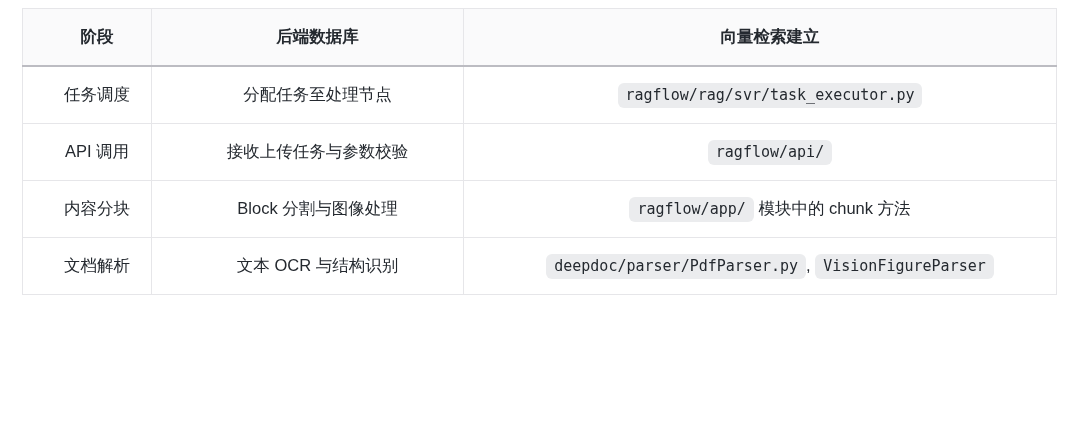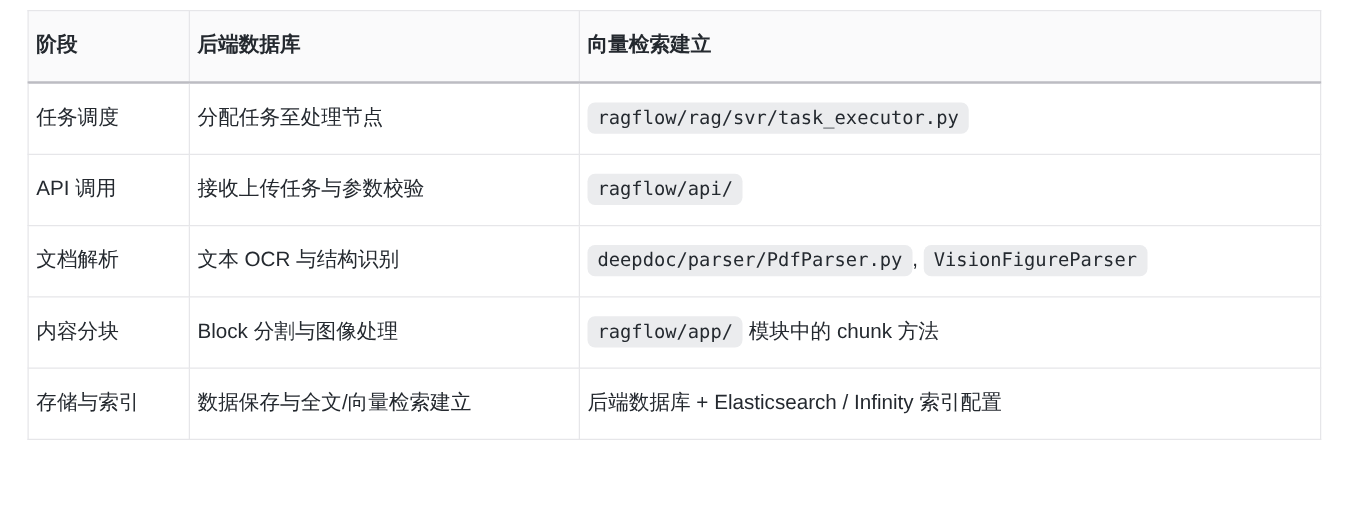--- a/index.html
+++ b/index.html
@@ -26,23 +26,23 @@
     width: 1034px;
     background: #ffffff;
   }
   col.c-stage   { width: 129px; }
   col.c-summary { width: 312px; }
   col.c-path    { width: 593px; }
 
   table.pipeline th,
   table.pipeline td {
     border: 1px solid #e6e6e9;
-    text-align: left;
+    text-align: center;
     vertical-align: middle;
-    padding: 0 14px 0 6px;
+    padding: 0 14px 0 34px;
     font-size: 16.5px;
     line-height: 1.4;
     color: #24292f;
   }
   table.pipeline thead th {
     background: #fafafb;
     font-weight: bold;
     height: 56px;
     border-bottom: 2px solid #bcbcc2;
   }
@@ -89,33 +89,28 @@
         <td><span class="code-chip">ragflow/rag/svr/task_executor.py</span></td>
       </tr>
 
       <tr>
         <td>API 调用</td>
         <td>接收上传任务与参数校验</td>
         <td><span class="code-chip">ragflow/api/</span></td>
       </tr>
 
       <tr>
-        <td>文档解析</td>
-        <td>文本 OCR 与结构识别</td>
-        <td><span class="code-chip">deepdoc/parser/PdfParser.py</span><span class="plain-seg">, </span> <span class="code-chip">VisionFigureParser</span></td>
-      </tr>
-
-      <tr>
         <td>内容分块</td>
         <td>Block 分割与图像处理</td>
         <td><span class="code-chip">ragflow/app/</span> <span class="plain-seg"> 模块中的 chunk 方法</span></td>
       </tr>
 
       <tr>
-        <td>存储与索引</td>
-        <td>数据保存与全文/向量检索建立</td>
-        <td><span class="plain-seg">后端数据库 + Elasticsearch / Infinity 索引配置</span></td>
+        <td>文档解析</td>
+        <td>文本 OCR 与结构识别</td>
+        <td><span class="code-chip">deepdoc/parser/PdfParser.py</span><span class="plain-seg">, </span> <span class="code-chip">VisionFigureParser</span></td>
       </tr>
+
 
 
     </tbody>
   </table>
 </div>
 
 </body></html>

